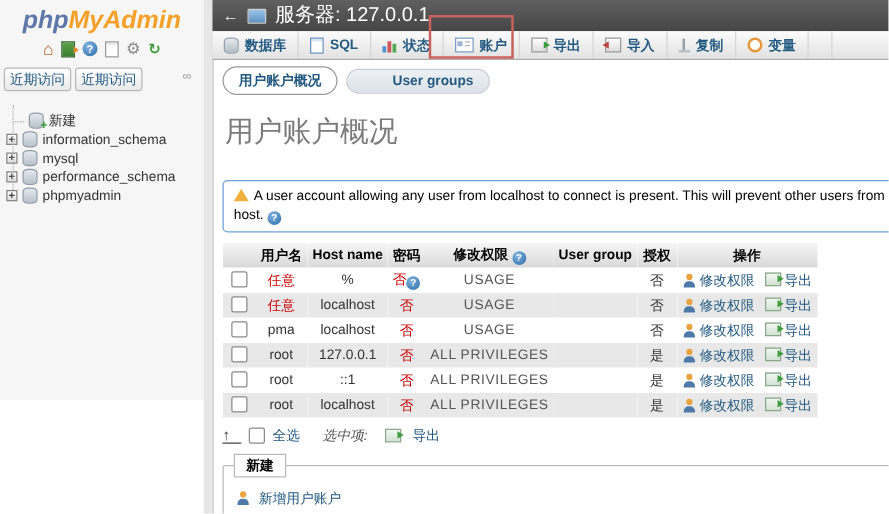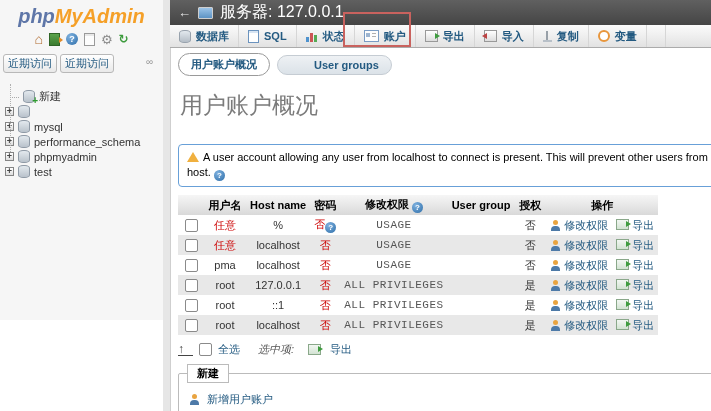--- a/index.html
+++ b/index.html
@@ -76,21 +76,21 @@
   .warnline{line-height:15px;white-space:nowrap;}
   .warn-tri{display:inline-block;width:0;height:0;border-left:6px solid transparent;border-right:6px solid transparent;border-bottom:10px solid #f0b03f;margin-right:4px;vertical-align:-1px;}
   .hlp{display:inline-block;width:11px;height:11px;border-radius:50%;background:radial-gradient(circle at 35% 30%,#7fb2e0,#2d6da8);color:#fff;font-size:8px;font-weight:bold;text-align:center;line-height:11px;vertical-align:-2px;cursor:pointer;}
   .hlp::before{content:"?";}
   
   table.users{margin:8px 0 0 8px;border-collapse:collapse;table-layout:fixed;}
   table.users th,table.users td{padding:0 4px;height:20px;font-size:11px;text-align:center;overflow:hidden;white-space:nowrap;}
   table.users thead th{background:linear-gradient(#f6f6f6,#d9d9d9);color:#000;font-weight:bold;}
   table.users tr.even td{background:#e8e8e8;}
   .red{color:#cc0000;}
-  .mono{font-family:Liberation Mono, monospace;font-size:10px;color:#555;letter-spacing:.5px;}
+  .mono{font-family:Liberation Sans, sans-serif;font-size:10px;color:#555;letter-spacing:.5px;}
   .cb{display:inline-block;width:11px;height:11px;background:#fff;border:1px solid #8a8a8a;border-radius:2px;vertical-align:-2px;cursor:pointer;}
   a.lnk{color:#235a81;text-decoration:none;cursor:pointer;}
   .i-edituser{display:inline-block;width:11px;height:11px;position:relative;margin-right:3px;vertical-align:-2px;}
   .i-edituser::before{content:"";position:absolute;top:0;left:3px;width:5px;height:5px;border-radius:50%;background:#e9a440;}
   .i-edituser::after{content:"";position:absolute;bottom:0;left:1px;width:9px;height:5px;border-radius:4px 4px 0 0;background:#4d7aa8;}
   .i-exps{display:inline-block;width:11px;height:9px;background:linear-gradient(#f2f7f2,#d3e3d3);border:1px solid #8aa88a;position:relative;margin:0 3px 0 8px;vertical-align:-1px;}
   .i-exps::after{content:"";position:absolute;right:-3px;top:1px;border-left:5px solid #3f9c3f;border-top:3px solid transparent;border-bottom:3px solid transparent;}
   
   .checkall-row{margin:6px 0 0 8px;display:flex;align-items:center;gap:6px;height:16px;}
   .arr-checkall{display:inline-block;width:15px;border-bottom:1px solid #444;color:#444;font-size:12px;line-height:12px;cursor:pointer;}
@@ -126,40 +126,36 @@
     <div class="treeline"></div>
     <ul class="tree">
       <li>
         <span class="t-stub"></span>
         <span class="t-db t-new"></span>
         <span class="lbl">新建</span>
       </li>
       <li>
         <span class="t-exp"></span>
         <span class="t-db"></span>
+        <span class="lbl">information_schema</span>
       </li>
       <li>
         <span class="t-exp"></span>
         <span class="t-db"></span>
         <span class="lbl">mysql</span>
       </li>
       <li>
         <span class="t-exp"></span>
         <span class="t-db"></span>
         <span class="lbl">performance_schema</span>
       </li>
       <li>
         <span class="t-exp"></span>
         <span class="t-db"></span>
         <span class="lbl">phpmyadmin</span>
-      </li>
-      <li>
-        <span class="t-exp"></span>
-        <span class="t-db"></span>
-        <span class="lbl">test</span>
       </li>
     </ul>
   </aside>
   <div class="divider"></div>
 
   <main class="content">
 
     <div class="topbar">
       <span class="back-arrow"></span>
       <span class="srv-ico"></span>

